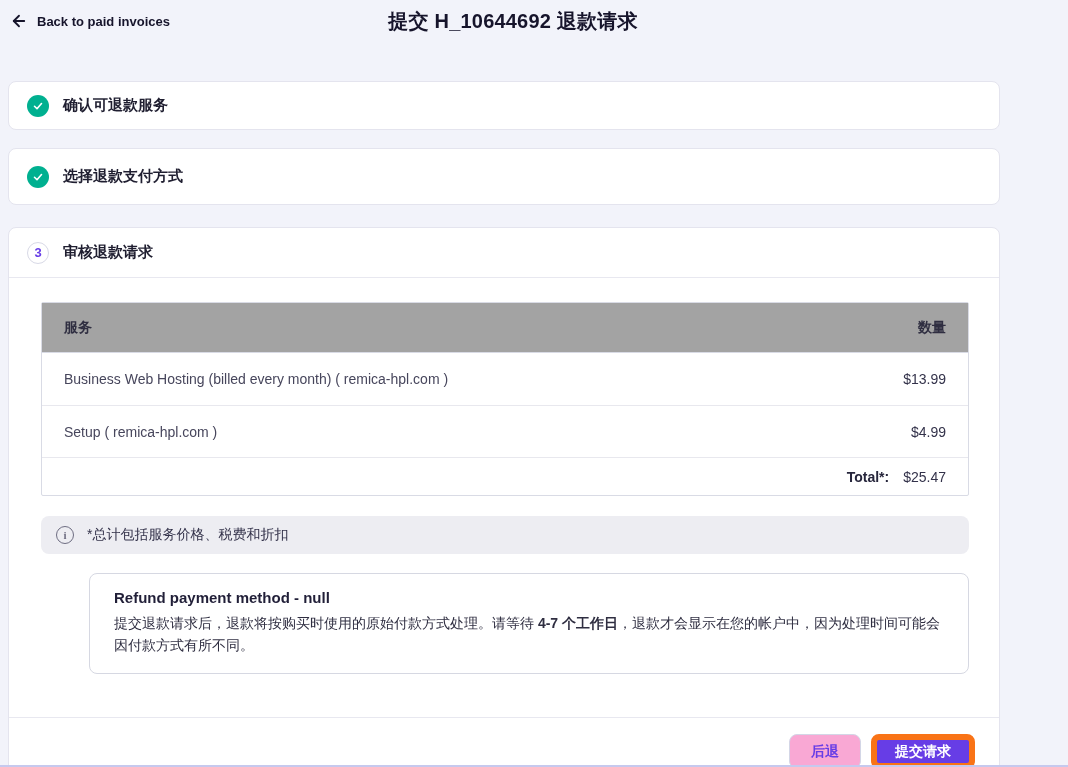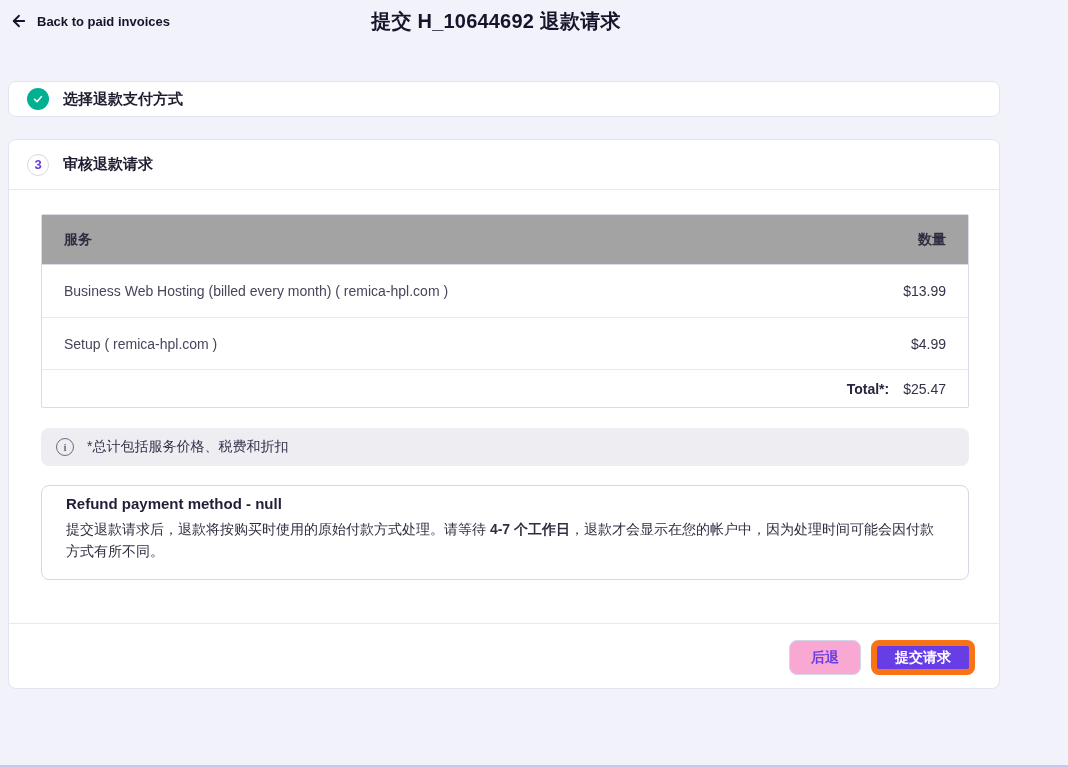--- a/index.html
+++ b/index.html
@@ -14,37 +14,37 @@
   
   .topbar { position:relative; height:52px; }
   .back-link {
     position:absolute; left:10px; top:12px;
     display:flex; align-items:center; gap:9px;
     font-size:13px; font-weight:700; color:#16142b;
     cursor:pointer; text-decoration:none;
   }
   .back-link svg { display:block; }
   .page-title {
-    position:absolute; left:0; top:8px; width:992px;
+    position:absolute; left:17px; top:8px; width:992px;
     text-align:center; font-size:20px; font-weight:700; color:#16142b;
     letter-spacing:0.2px;
   }
   
   .content { position:absolute; left:8px; top:81px; width:992px; }
   .card {
     background:#ffffff;
     border:1px solid #e4e4ee;
     border-radius:8px;
   }
   .step-card {
     height:49px; display:flex; align-items:center;
     padding:0 18px; gap:14px; margin-bottom:18px;
     cursor:pointer;
   }
-  .step-card.second { height:36px; margin-bottom:22px; }
+  .step-card.second { height:57px; margin-bottom:22px; }
   .check-circle {
     width:22px; height:22px; border-radius:50%;
     background:#00b090; display:flex; align-items:center; justify-content:center;
     flex:0 0 22px;
   }
   .num-circle {
     width:22px; height:22px; border-radius:50%;
     background:#fff; border:1px solid #d8d9e6;
     color:#673de6; font-size:13px; font-weight:700;
     display:flex; align-items:center; justify-content:center;
@@ -92,21 +92,21 @@
     border:1.5px solid #6e6d82; color:#6e6d82;
     font-size:11px; font-weight:700;
     display:flex; align-items:center; justify-content:center;
     font-family:"Liberation Serif","DejaVu Serif",serif;
     flex:0 0 18px;
   }
   
   .refund-box {
     margin-top:19px;
     border:1px solid #d6d8e2; border-radius:8px;
-    padding:9px 24px 17px; background:#fff;
+    padding:15px 24px 17px; background:#fff;margin-left:48px;
   }
   .refund-title { font-size:15px; font-weight:700; color:#211f38; margin-bottom:7px; }
   .refund-desc { font-size:14px; color:#2f2e41; line-height:1.55; }
   .refund-desc b { font-weight:700; }
   
   .step3-footer {
     margin-top:43px;
     border-top:1px solid #e8e8f0;
     padding:16px 24px 13px;
     display:flex; justify-content:flex-end; gap:10px;
@@ -140,20 +140,28 @@
           <path d="M12 19l-7-7 7-7"></path>
       </svg>
     </span>
     <span>Back to paid invoices</span>
   </a>
   <div class="page-title">提交 H_10644692 退款请求</div>
 </div>
 
 <div class="content">
 
+  <div class="card step-card">
+    <span class="check-circle">
+      <svg width="12" height="12" viewBox="0 0 24 24" fill="none" stroke="#ffffff" stroke-width="3.2" stroke-linecap="round" stroke-linejoin="round">
+        <path d="M5 12.5l5 5 9-10.5"></path>
+      </svg>
+    </span>
+    <span class="step-label">确认可退款服务</span>
+  </div>
 
   <div class="card step-card second">
     <span class="check-circle">
       <svg width="12" height="12" viewBox="0 0 24 24" fill="none" stroke="#ffffff" stroke-width="3.2" stroke-linecap="round" stroke-linejoin="round">
         <path d="M5 12.5l5 5 9-10.5"></path>
       </svg>
     </span>
     <span class="step-label">选择退款支付方式</span>
   </div>
 

